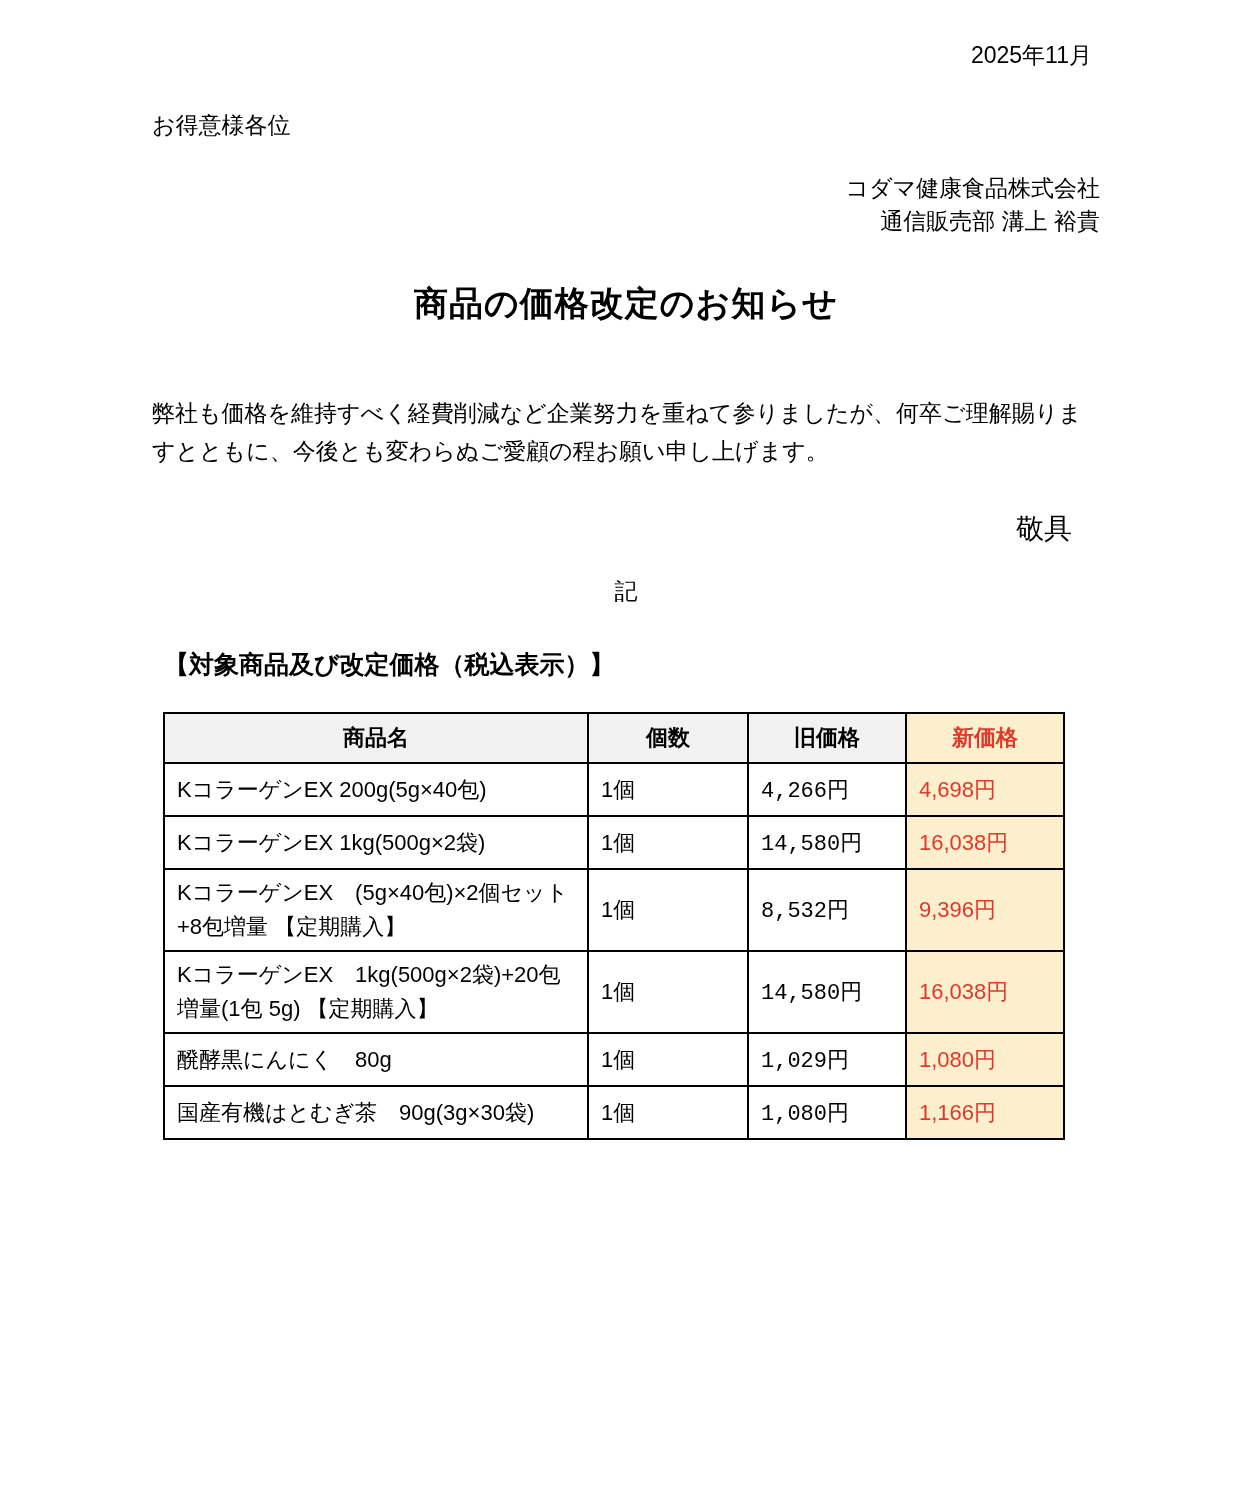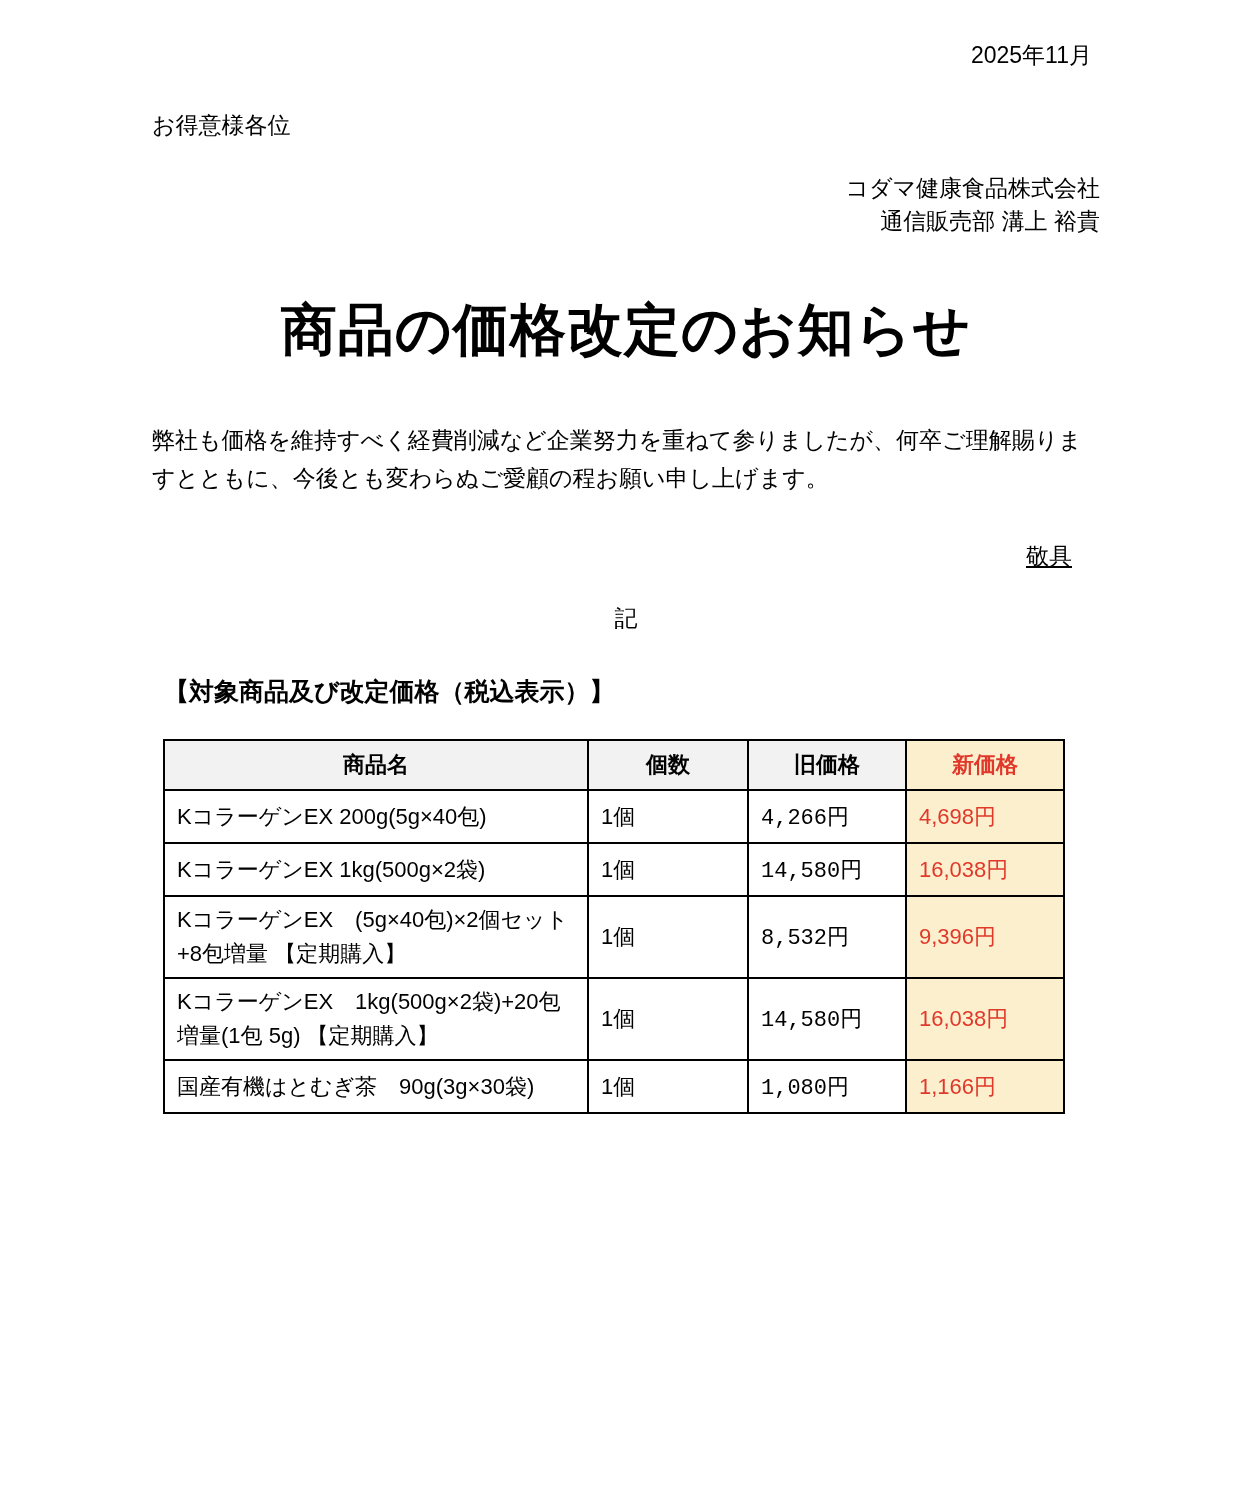--- a/index.html
+++ b/index.html
@@ -30,43 +30,42 @@
     font-size: 23px;
     line-height: 30px;
   }
   .sender {
     margin-top: 32px;
     text-align: right;
     font-size: 23px;
     line-height: 33px;
   }
   .doc-title {
-    margin-top: 63px;
+    margin-top: 36px;
     text-align: center;
-    font-size: 56px;
+    font-size: 34px;
     font-weight: bold;
     line-height: 58px;
     letter-spacing: 1px;
   }
   .body-text {
     margin-top: 62px;
   }
   .body-text p {
     margin: 0 0 40px 0;
     font-size: 23px;
     line-height: 38px;
     text-align: left;
   }
   .closing {
     margin-top: 44px;
     text-align: right;
-    font-size: 23px;
+    font-size: 28px;
     line-height: 30px;
     padding-right: 28px;
-    text-decoration: underline;
   }
   .notation-mark {
     margin-top: 32px;
     text-align: center;
     font-size: 23px;
     line-height: 30px;
   }
   .section-header {
     margin-top: 42px;
     font-size: 25px;
@@ -180,20 +179,26 @@
           <td class="cell-old">8,532円</td>
           <td class="cell-new">9,396円</td>
         </tr>
         <tr>
           <td class="cell-name">KコラーゲンEX　1kg(500g×2袋)+20包増量(1包 5g) 【定期購入】</td>
           <td class="cell-qty">1個</td>
           <td class="cell-old">14,580円</td>
           <td class="cell-new">16,038円</td>
         </tr>
         <tr>
+          <td class="cell-name">醗酵黒にんにく　80g</td>
+          <td class="cell-qty">1個</td>
+          <td class="cell-old">1,029円</td>
+          <td class="cell-new">1,080円</td>
+        </tr>
+        <tr>
           <td class="cell-name">国産有機はとむぎ茶　90g(3g×30袋)</td>
           <td class="cell-qty">1個</td>
           <td class="cell-old">1,080円</td>
           <td class="cell-new">1,166円</td>
         </tr>
       </tbody>
   </table>
 
 </div>
 

